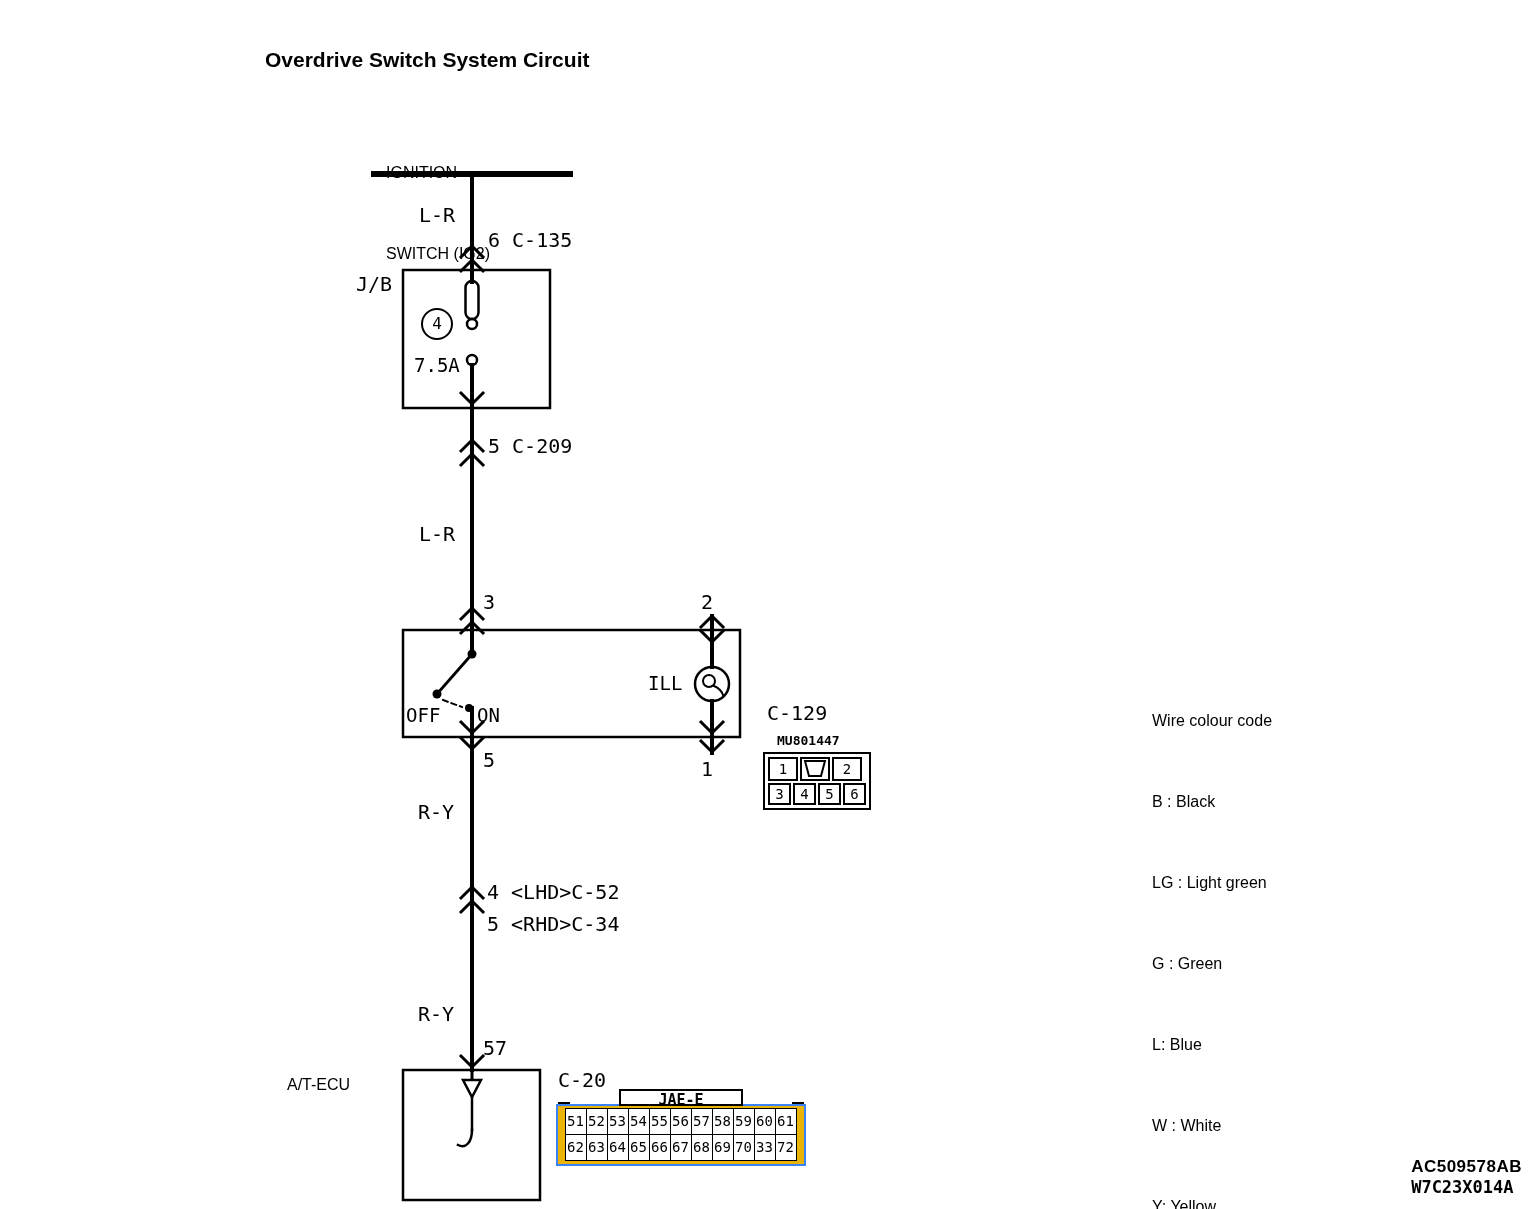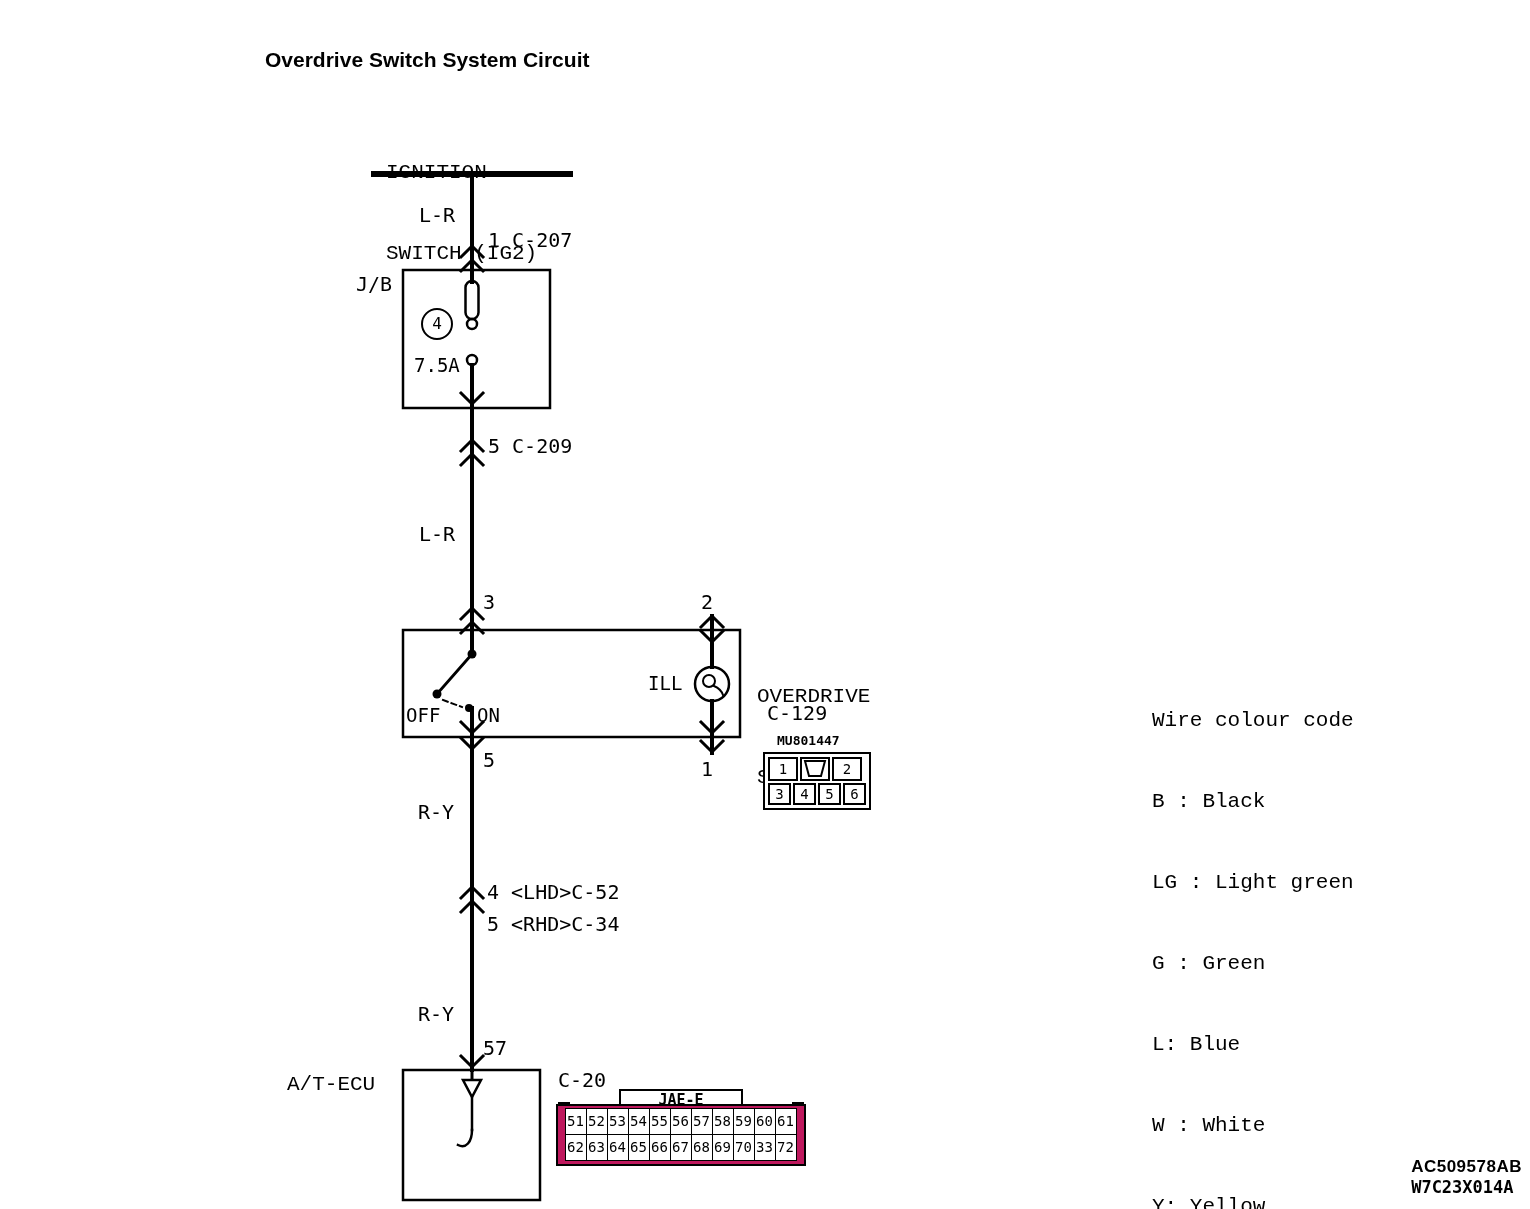--- a/index.html
+++ b/index.html
@@ -4,21 +4,21 @@
 <style>
   * { margin:0; padding:0; box-sizing:border-box; }
   html,body { background:#fff; }
   .canvas {
     position:relative; width:1530px; height:1209px; background:#ffffff;
     color:#000; font-family:"Liberation Sans", sans-serif; overflow:hidden;border-radius:12px;
   }
   .art { position:absolute; left:0; top:0; }
   .lbl { position:absolute; white-space:pre; color:#000; }
   .title { font:bold 21px "Liberation Sans", sans-serif; }
-  .sans21 { font-size:21px; line-height:27px; font-family:Liberation Mono, monospace; }
+  .sans21 { font-size:16px; line-height:27px; font-family:Liberation Sans, sans-serif; }
   .mono20 { font:20px "DejaVu Sans Mono", monospace; }
   .mono19 { font:19px "DejaVu Sans Mono", monospace; }
   .mono16 { font:16px "DejaVu Sans Mono", monospace; }
   .mono13 { font:bold 13px "DejaVu Sans Mono", monospace;padding-left:13px; }
   .fuse-num { width:28px; text-align:center; }
 
   
   .wcc { line-height:27px; }
   .wcc-title, .wcc-entry { height:27px; }
 
@@ -35,21 +35,21 @@
   .w3 { width:30px; height:24px; line-height:20px; }
   .w4 { width:23px; height:22px; line-height:18px; }
   .key { display:flex; align-items:center; justify-content:center; }
 
   
   .c20 { position:absolute; width:250px; }
   .c20-tab { position:relative; z-index:2; width:124px; height:17px; margin:0 auto;
              border:2px solid #000; background:#fff; text-align:center;
              font:bold 15px "DejaVu Sans Mono", monospace; line-height:19px; }
   .c20-ear { position:absolute; top:13px; width:12px; height:12px; border:2px solid #000; background:#fff; }
-  .c20-body { position:relative; z-index:1; margin-top:-2px; border:2px solid #000000; background:#be185d; padding:3px; }
+  .c20-body { position:relative; z-index:1; margin-top:-2px; border:2px solid #3b82f6; background:#eab308; padding:3px; }
   .c20-row { display:flex; justify-content:center; }
   .pcell { width:22px; height:27px; border:1px solid #000; margin:-1px 0 0 -1px;
            text-align:center; font:14px "DejaVu Sans Mono", monospace; line-height:25px; background:#fff; }
 </style>
 </head>
 <body>
 
 <div class="canvas">
 
   <svg class="art" width="1530" height="1209" viewBox="0 0 1530 1209">
@@ -146,21 +146,21 @@
 
   <div class="lbl title" style="left:265px;top:48px">Overdrive Switch System Circuit</div>
 
   <div class="lbl sans21" style="left:386px;top:105px">
     <div>IGNITION</div>
     <div>SWITCH (IG2)</div>
   </div>
 
   <div class="lbl mono20" style="left:419px;top:203px">L-R</div>
 
-  <div class="lbl mono20" style="left:488px;top:228px">1 C-207</div>
+  <div class="lbl mono20" style="left:488px;top:228px">6 C-135</div>
 
   <div class="lbl mono20" style="left:356px;top:272px">J/B</div>
 
   <div class="lbl mono16 fuse-num" style="left:423px;top:314px">4</div>
 
   <div class="lbl mono19" style="left:414px;top:354px">7.5A</div>
 
   <div class="lbl mono20" style="left:488px;top:434px">5 C-209</div>
 
   <div class="lbl mono20" style="left:419px;top:522px">L-R</div>
@@ -168,24 +168,20 @@
   <div class="lbl mono20" style="left:483px;top:590px">3</div>
 
   <div class="lbl mono20" style="left:701px;top:590px">2</div>
 
   <div class="lbl mono19" style="left:406px;top:704px">OFF</div>
 
   <div class="lbl mono19" style="left:477px;top:704px">ON</div>
 
   <div class="lbl mono19" style="left:648px;top:672px">ILL</div>
 
-  <div class="lbl sans21" style="left:757px;top:629px">
-    <div>OVERDRIVE</div>
-    <div>SWITCH</div>
-  </div>
 
   <div class="lbl mono20" style="left:767px;top:701px">C-129</div>
 
   <div class="lbl mono13" style="left:764px;top:733px">MU801447</div>
 
   <div class="c129" style="left:763px;top:752px">
     <div class="c129-row">
       <span class="ccell w3">1</span>
       <span class="ccell w3 key">
         <svg width="26" height="20" viewBox="0 0 26 20">

